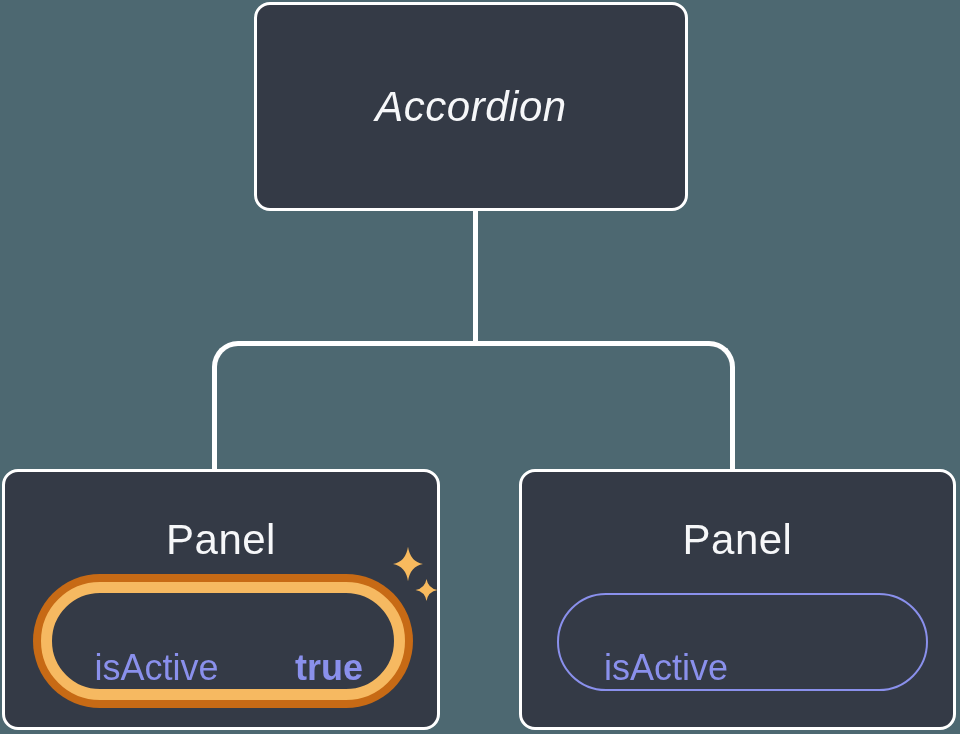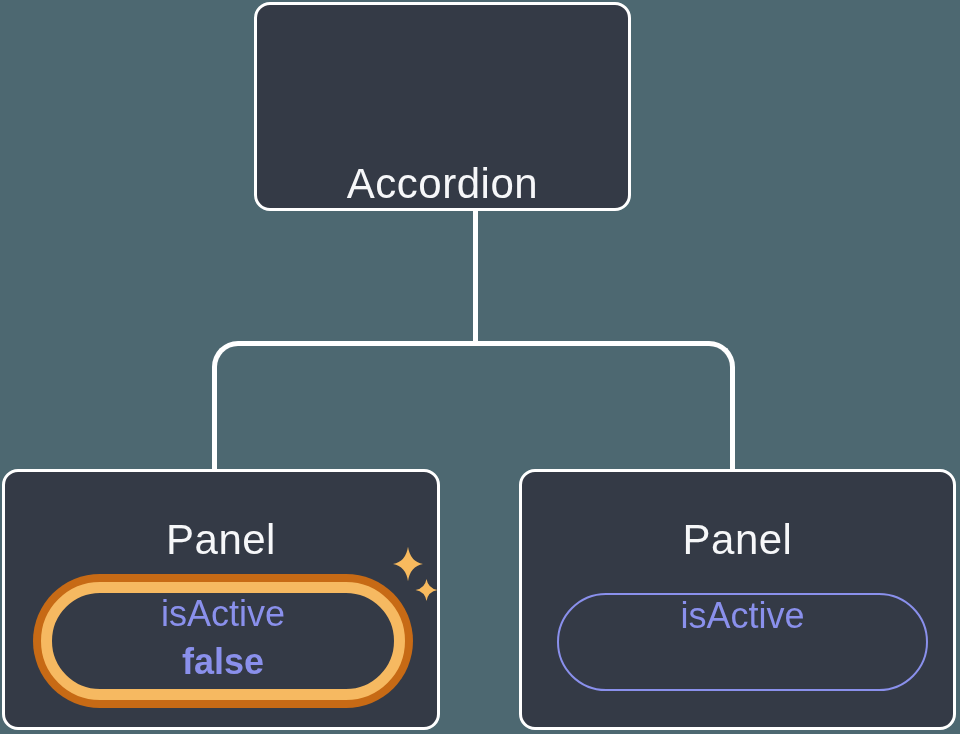--- a/index.html
+++ b/index.html
@@ -15,22 +15,22 @@
   }
 
   .node {
     position: absolute;
     background: var(--node-fill, #343A46);
     border: 3px solid var(--node-border, #FFFFFF);
     border-radius: 16px;
   }
 
   .node-root {
-    left: 254px; top: 2px; width: 377px; height: 209px;
-    display: flex; align-items: flex-end; justify-content: center;
+    left: 254px; top: 2px; width: 434px; height: 209px;
+    display: flex; align-items: center; justify-content: center; font-style: italic;
   }
 
   .node-title {
     color: var(--text-primary, #F6F7F9);
     font-size: 42px;
     font-weight: 500;
     letter-spacing: 0.5px;
   }
 
   .panel-title {
@@ -57,26 +57,25 @@
     border-radius: 26px 26px 0 0;
   }
 
   .node-panel-left  { left: 2px;   top: 469px; width: 438px; height: 261px; }
   .node-panel-right { left: 519px; top: 469px; width: 437px; height: 261px; }
 
   
   .pill {
     position: absolute;
     display: flex;
-    align-items: center;
+    align-items: flex-end;
     border-radius: 999px;
     overflow: hidden;
     font-size: 36px;
     color: var(--state-purple, #8A90EC);
-    flex-direction: column;
   }
   .pill-active {
     left: 36px; top: 110px;
     width: 364px; height: 118px;
     background: var(--node-fill, #343A46);
     border: 11px solid var(--highlight-orange-light, #F6B961);
     box-shadow: 0 0 0 8px var(--highlight-orange-dark, #C76A15);
   }
   .pill-inactive {
     left: 35px; top: 121px;
@@ -113,21 +112,21 @@
 
   <div class="connector-stem"></div>
   <div class="connector-branch"></div>
 
   <div class="node node-panel-left">
     <div class="node-title panel-title">Panel</div>
 
     <div class="pill pill-active">
       <div class="pill-cell pill-cell-key">isActive</div>
       <div class="pill-divider"></div>
-      <div class="pill-cell pill-cell-value">false</div>
+      <div class="pill-cell pill-cell-value">true</div>
     </div>
 
     <svg class="sparkle sparkle-big" viewBox="-12 -12 24 24" aria-hidden="true">
       <path d="M0,-11.5 Q1.5,-1.5 10,0 Q1.5,1.5 0,11.5 Q-1.5,1.5 -10,0 Q-1.5,-1.5 0,-11.5 Z"></path>
     </svg>
     <svg class="sparkle sparkle-small" viewBox="-12 -12 24 24" aria-hidden="true">
       <path d="M0,-11 Q1.6,-1.6 11,0 Q1.6,1.6 0,11 Q-1.6,1.6 -11,0 Q-1.6,-1.6 0,-11 Z"></path>
     </svg>
   </div>
 

